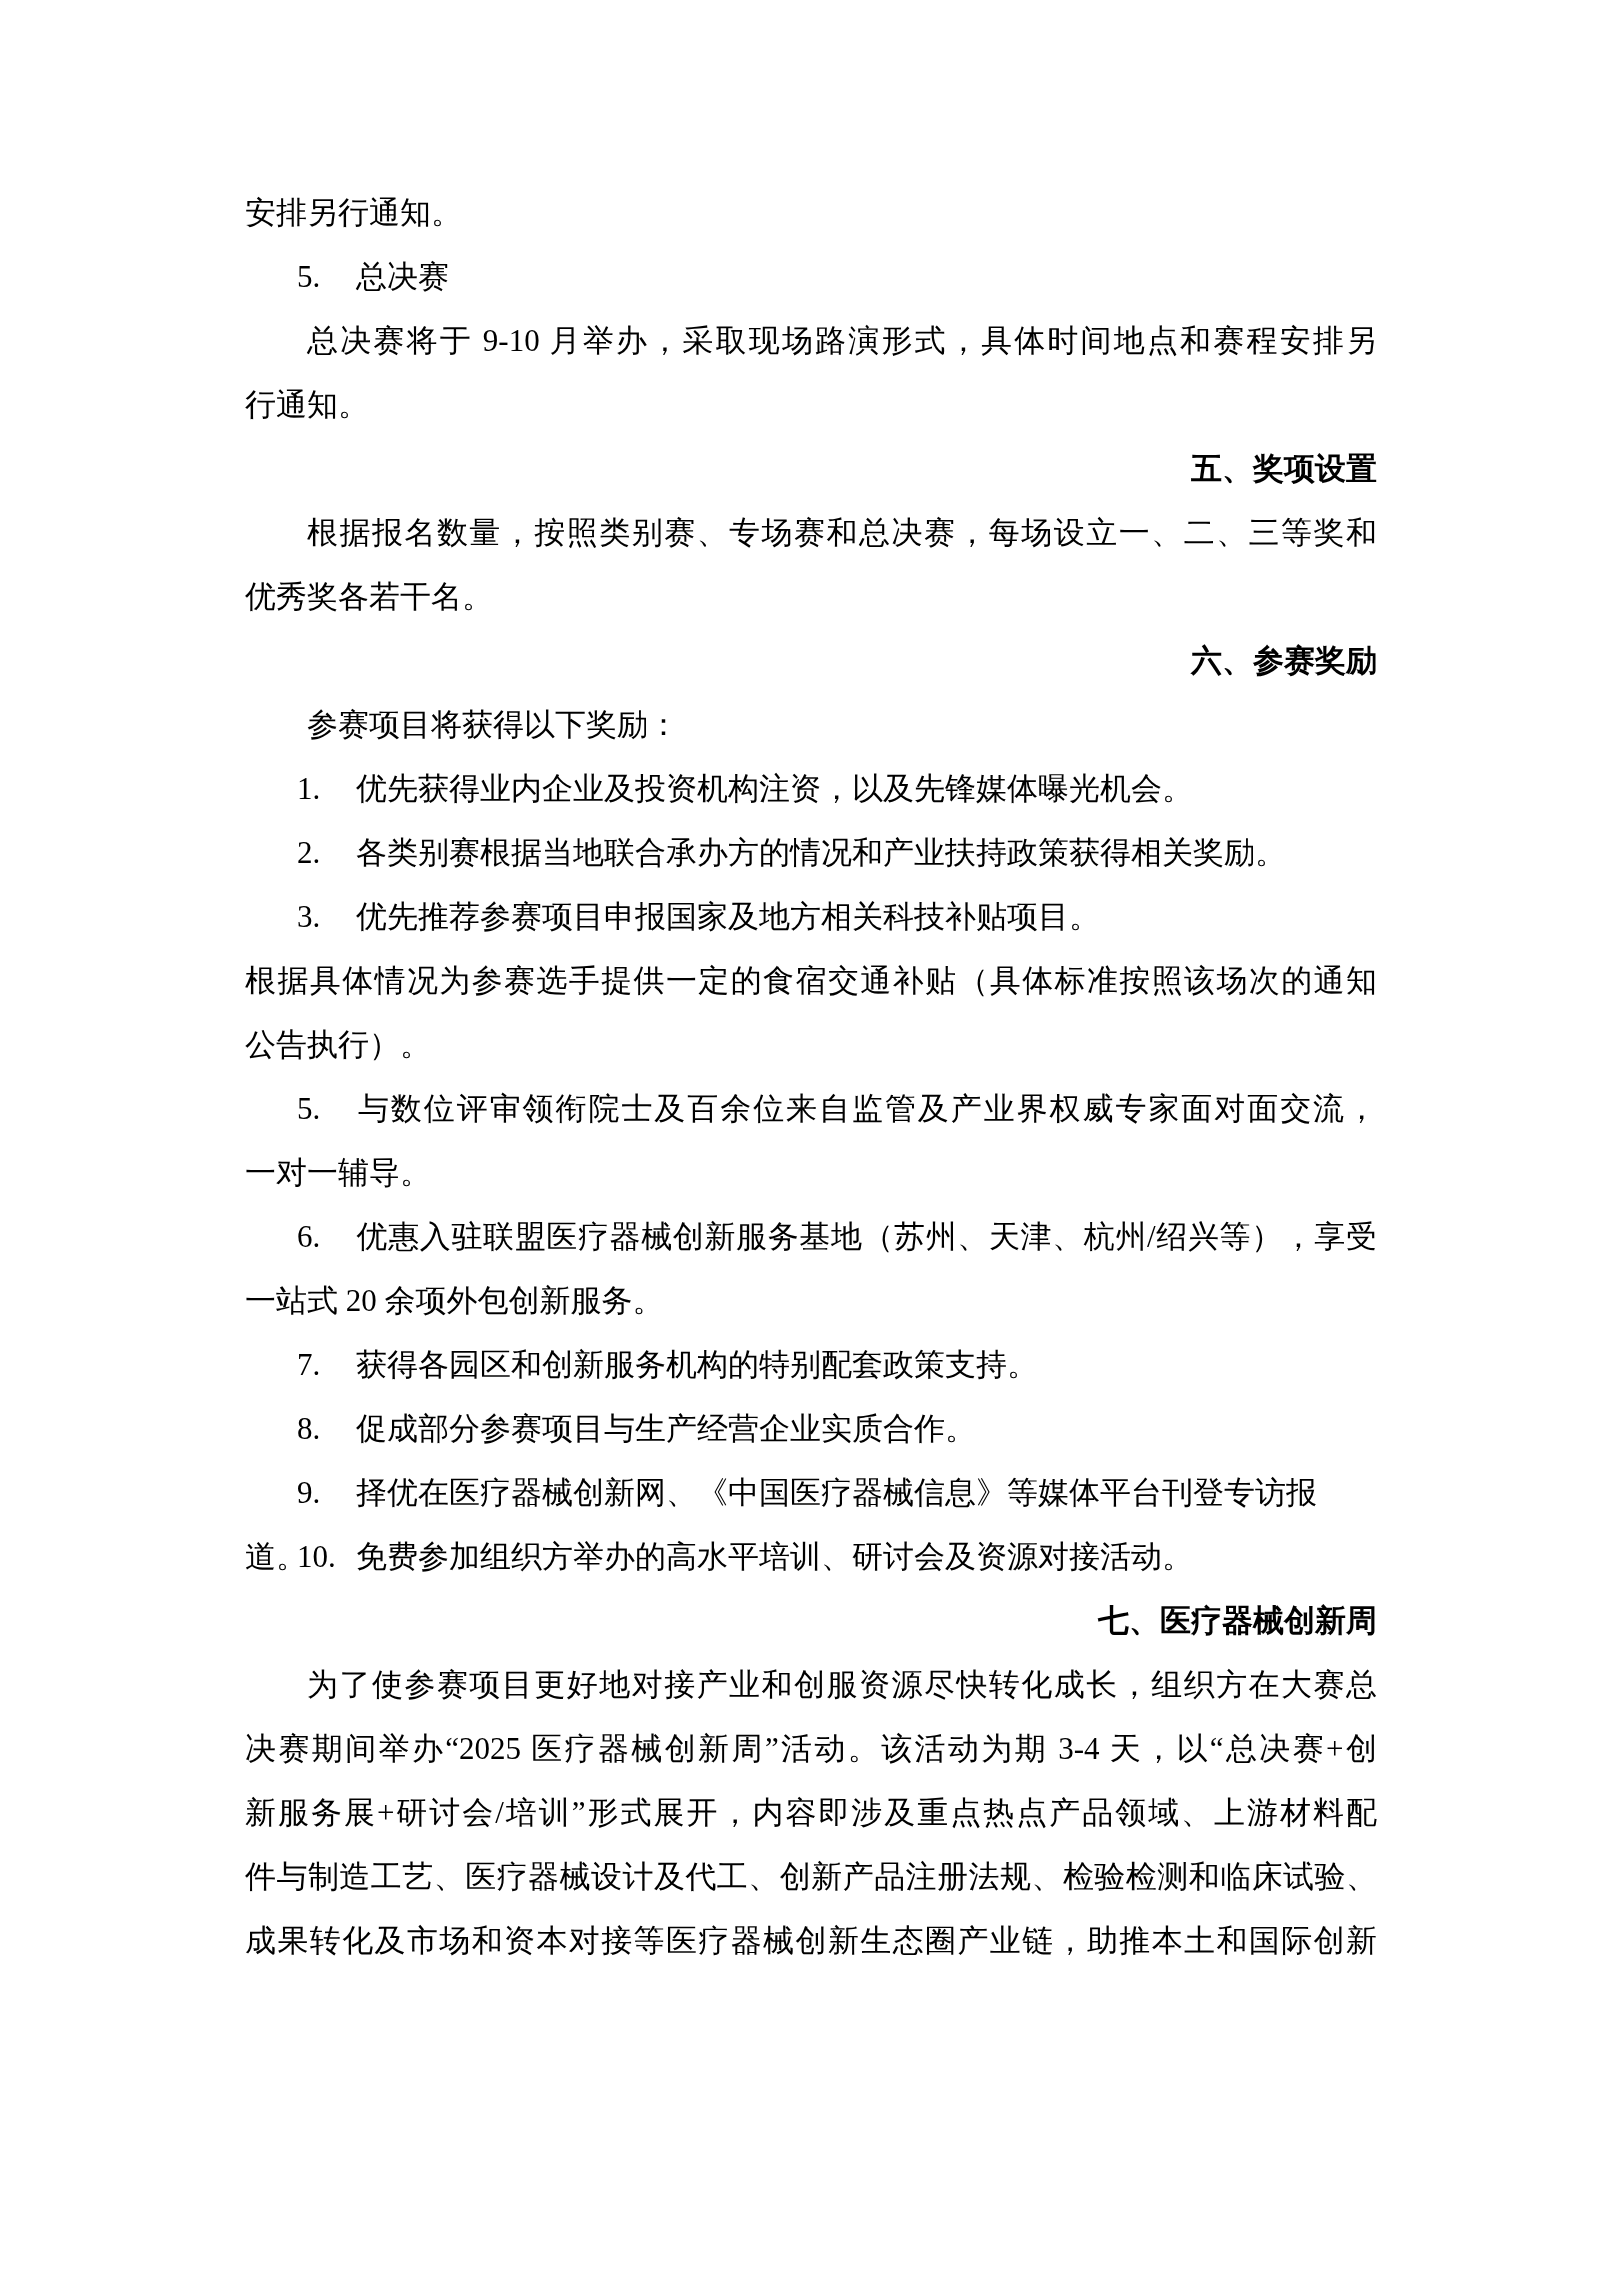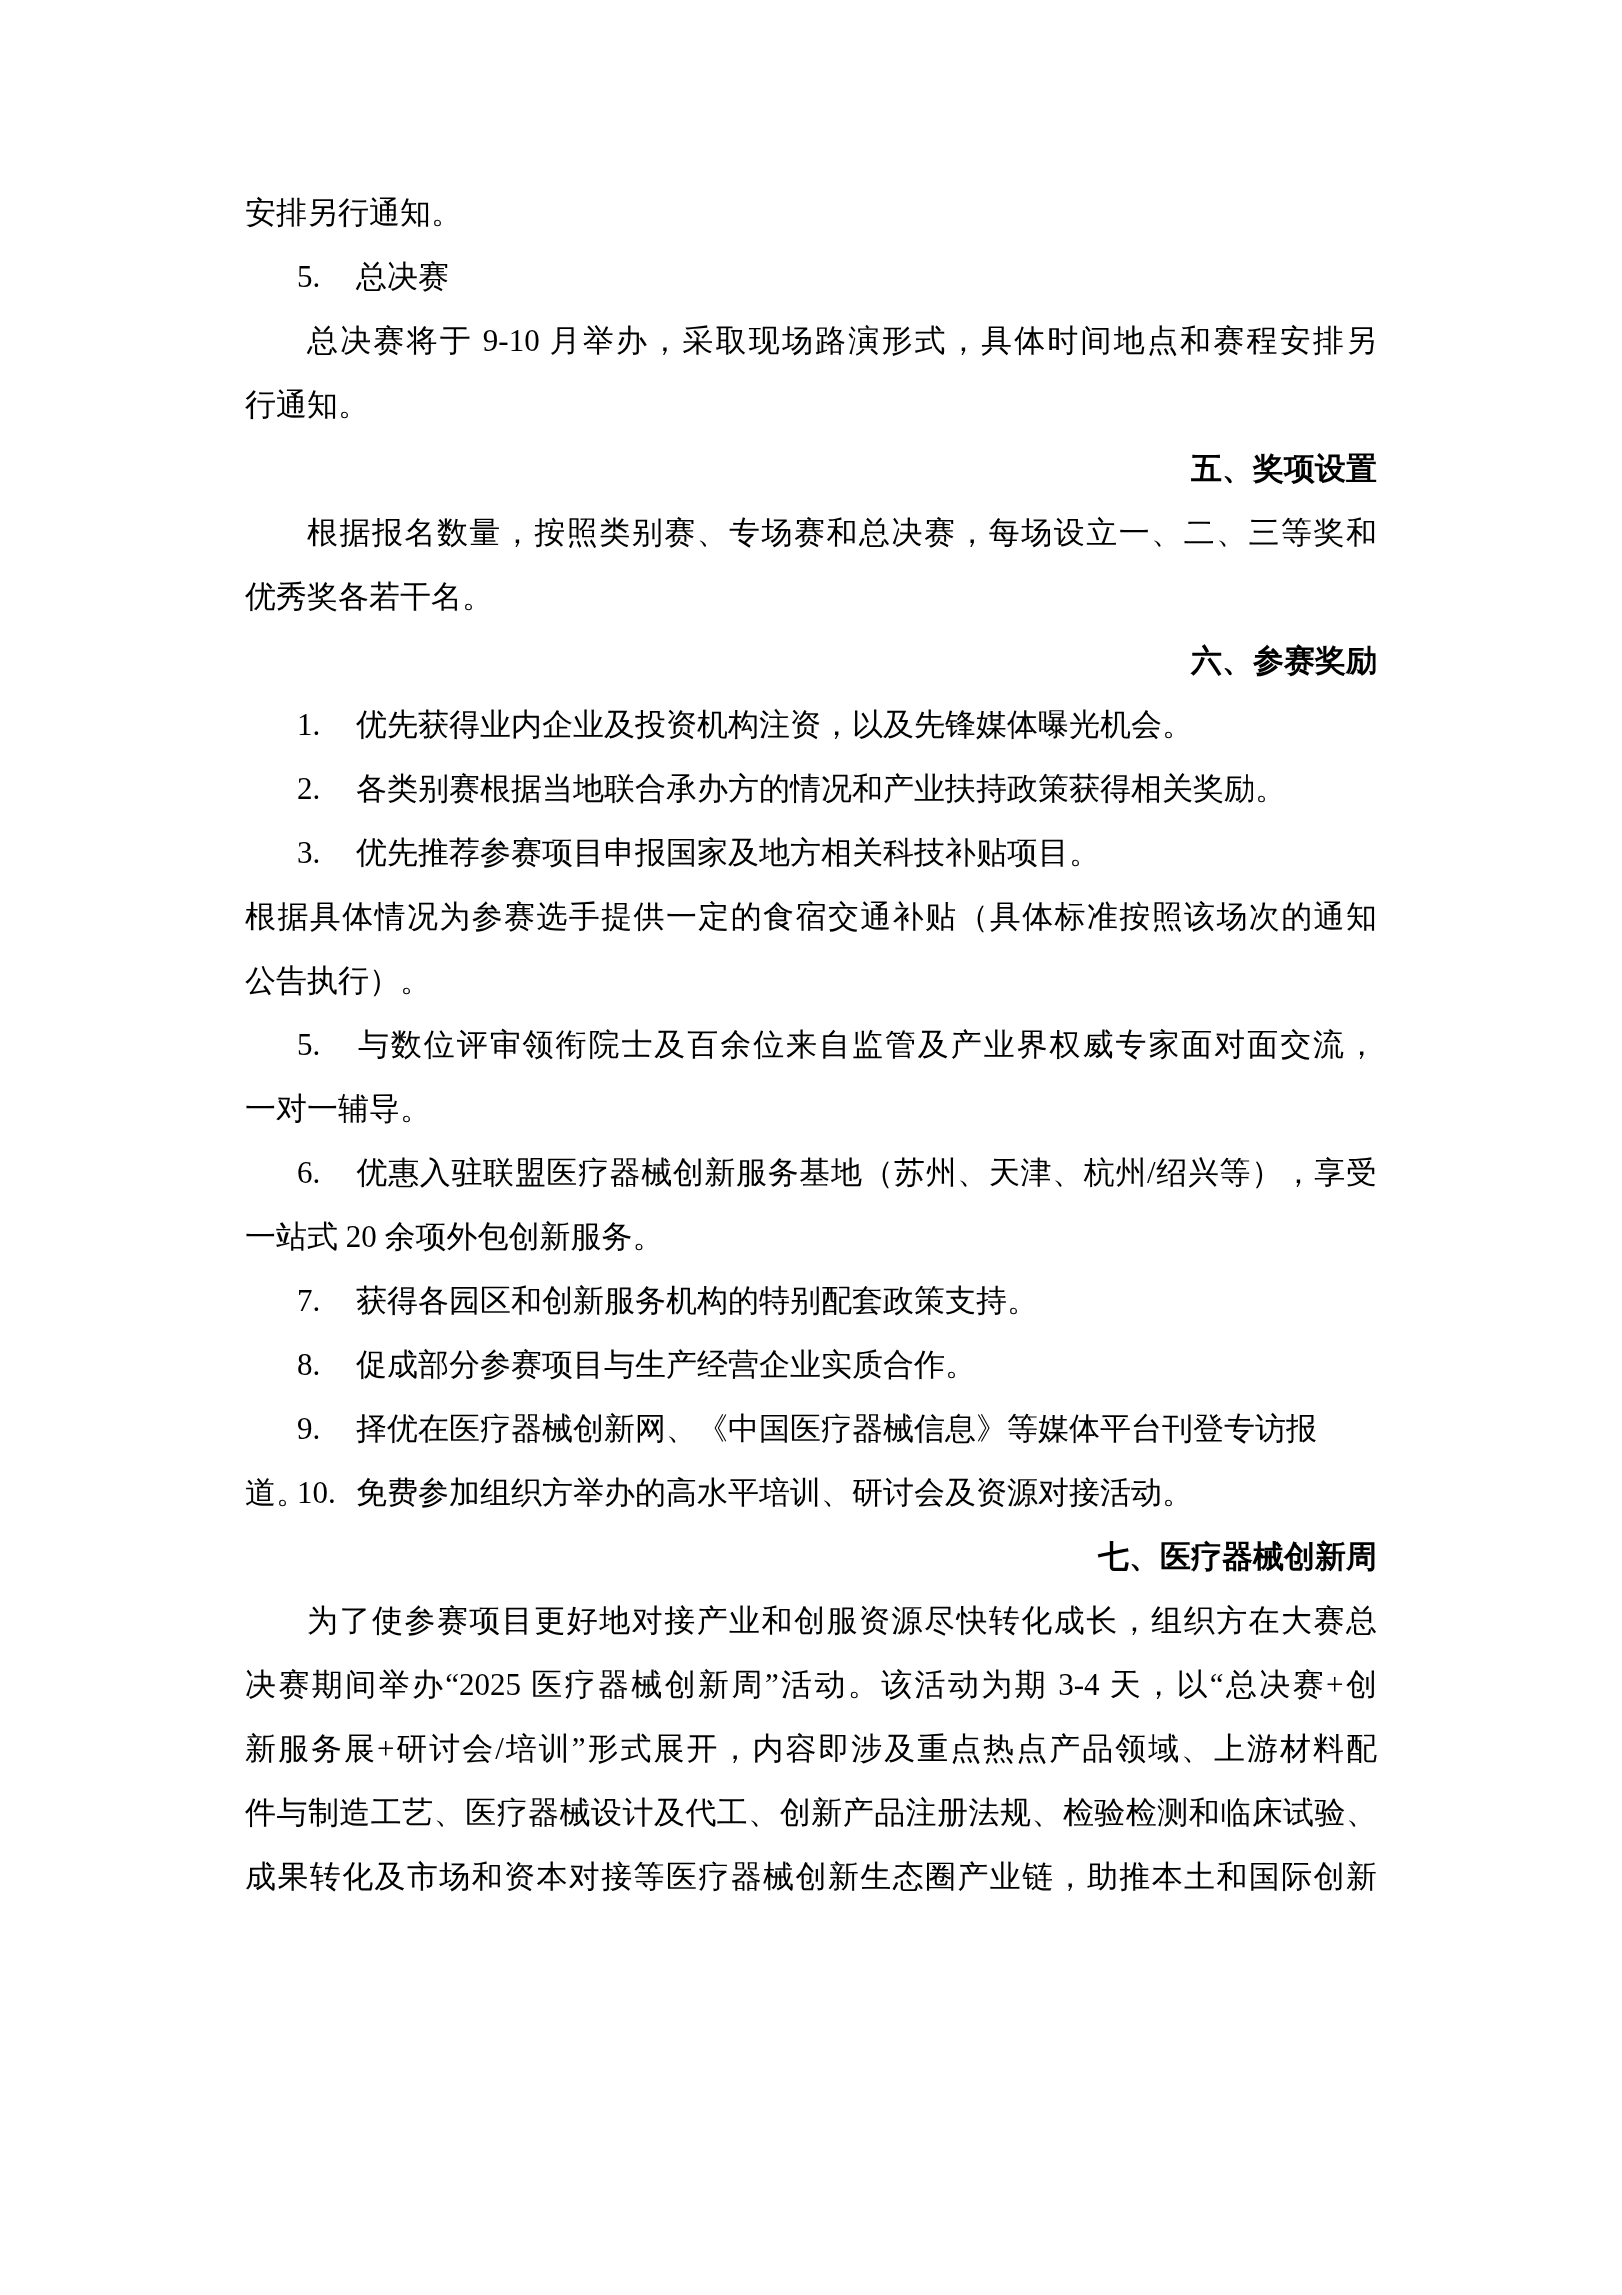--- a/index.html
+++ b/index.html
@@ -69,20 +69,21 @@
 <div class="page">
   <div class="doc-body">
       <div class="line flush">安排另行通知。</div>
       <div class="line list"><span class="marker">5.</span><span>总决赛</span></div>
       <div class="line indent fill">总决赛将于 9-10 月举办，采取现场路演形式，具体时间地点和赛程安排另</div>
       <div class="line flush">行通知。</div>
       <div class="line heading">五、奖项设置</div>
       <div class="line indent fill">根据报名数量，按照类别赛、专场赛和总决赛，每场设立一、二、三等奖和</div>
       <div class="line flush">优秀奖各若干名。</div>
       <div class="line heading">六、参赛奖励</div>
+      <div class="line indent">参赛项目将获得以下奖励：</div>
       <div class="line list"><span class="marker">1.</span><span>优先获得业内企业及投资机构注资，以及先锋媒体曝光机会。</span></div>
       <div class="line list"><span class="marker">2.</span><span>各类别赛根据当地联合承办方的情况和产业扶持政策获得相关奖励。</span></div>
       <div class="line list"><span class="marker">3.</span><span>优先推荐参赛项目申报国家及地方相关科技补贴项目。</span></div>
       <div class="line flush fill">根据具体情况为参赛选手提供一定的食宿交通补贴（具体标准按照该场次的通知</div>
       <div class="line flush">公告执行）。</div>
       <div class="line list fill"><span class="marker">5.</span><span>与数位评审领衔院士及百余位来自监管及产业界权威专家面对面交流，</span></div>
       <div class="line flush">一对一辅导。</div>
       <div class="line list fill"><span class="marker">6.</span><span>优惠入驻联盟医疗器械创新服务基地（苏州、天津、杭州/绍兴等），享受</span></div>
       <div class="line flush">一站式 20 余项外包创新服务。</div>
       <div class="line list"><span class="marker">7.</span><span>获得各园区和创新服务机构的特别配套政策支持。</span></div>

